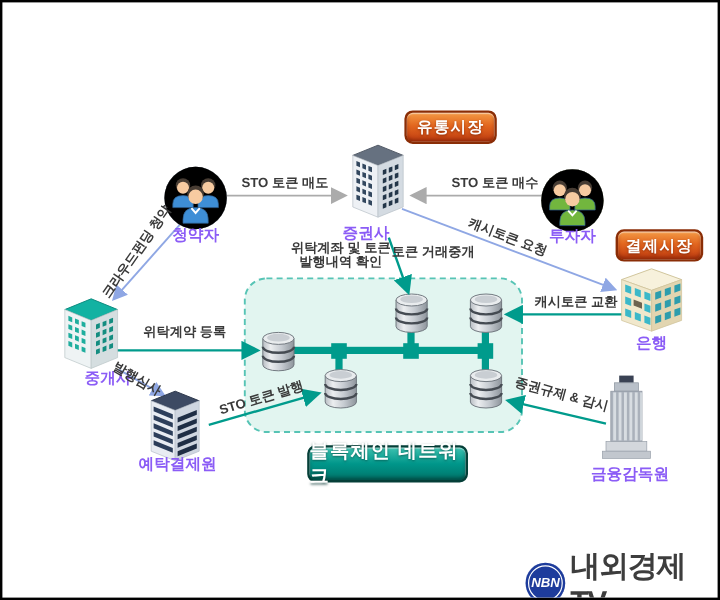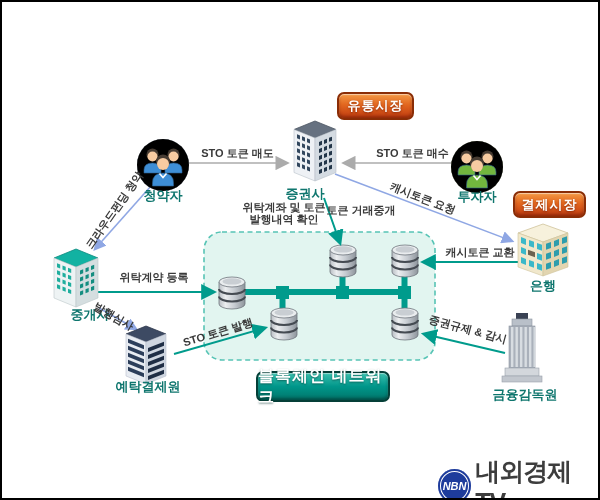--- a/index.html
+++ b/index.html
@@ -3,21 +3,21 @@
 <meta charset="utf-8">
 <style>
   html,body{margin:0;padding:0;background:#fff;}
   .canvas{
     position:relative;width:596px;height:496px;margin:0;
     border:2px solid #000;background:#fff;overflow:hidden;
     font-family:"Liberation Sans","DejaVu Sans",sans-serif;
   }
   .art{position:absolute;left:0;top:0;width:596px;height:496px;}
   .lbl{position:absolute;font-size:11px;font-weight:bold;color:#3a3a3a;text-align:center;line-height:12px;white-space:nowrap;}
-  .node-lbl{position:absolute;font-size:13px;font-weight:bold;color:#0f766e;text-align:center;white-space:nowrap;}
+  .node-lbl{position:absolute;font-size:13px;font-weight:bold;color:#8b5cf6;text-align:center;white-space:nowrap;}
   .market{
     position:absolute;display:flex;align-items:center;justify-content:center;
     color:#fff;font-size:13px;font-weight:bold;letter-spacing:1px;
     background:linear-gradient(180deg,#f49a45 0%,#e2661f 45%,#bf3b10 100%);
     border:2px solid #8a2d06;border-radius:7px;
     box-shadow:inset 0 1px 1px rgba(255,255,255,.55), inset 0 -2px 3px rgba(90,20,0,.45);
     text-shadow:0 1px 2px rgba(90,20,0,.6);
   }
   .network-btn{
     position:absolute;display:flex;align-items:center;justify-content:center;

